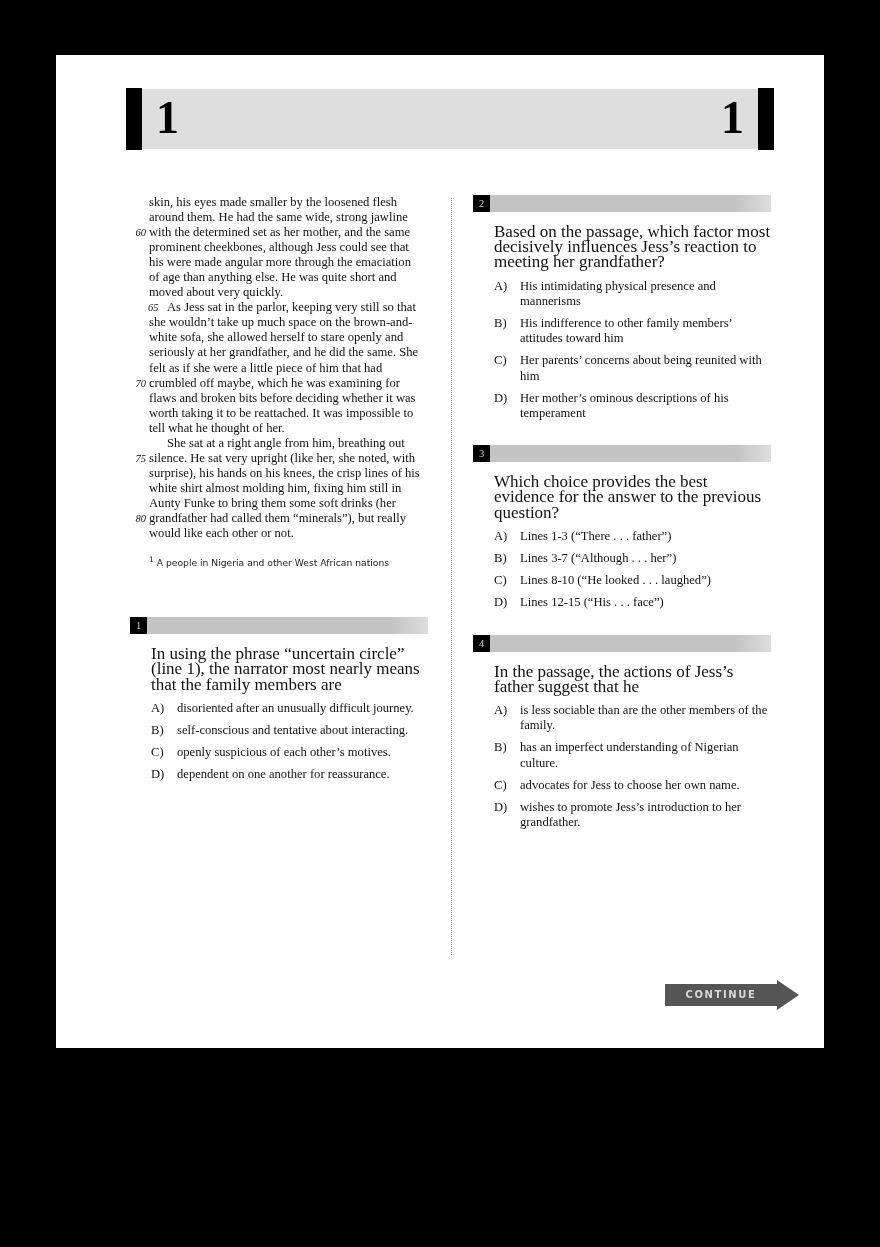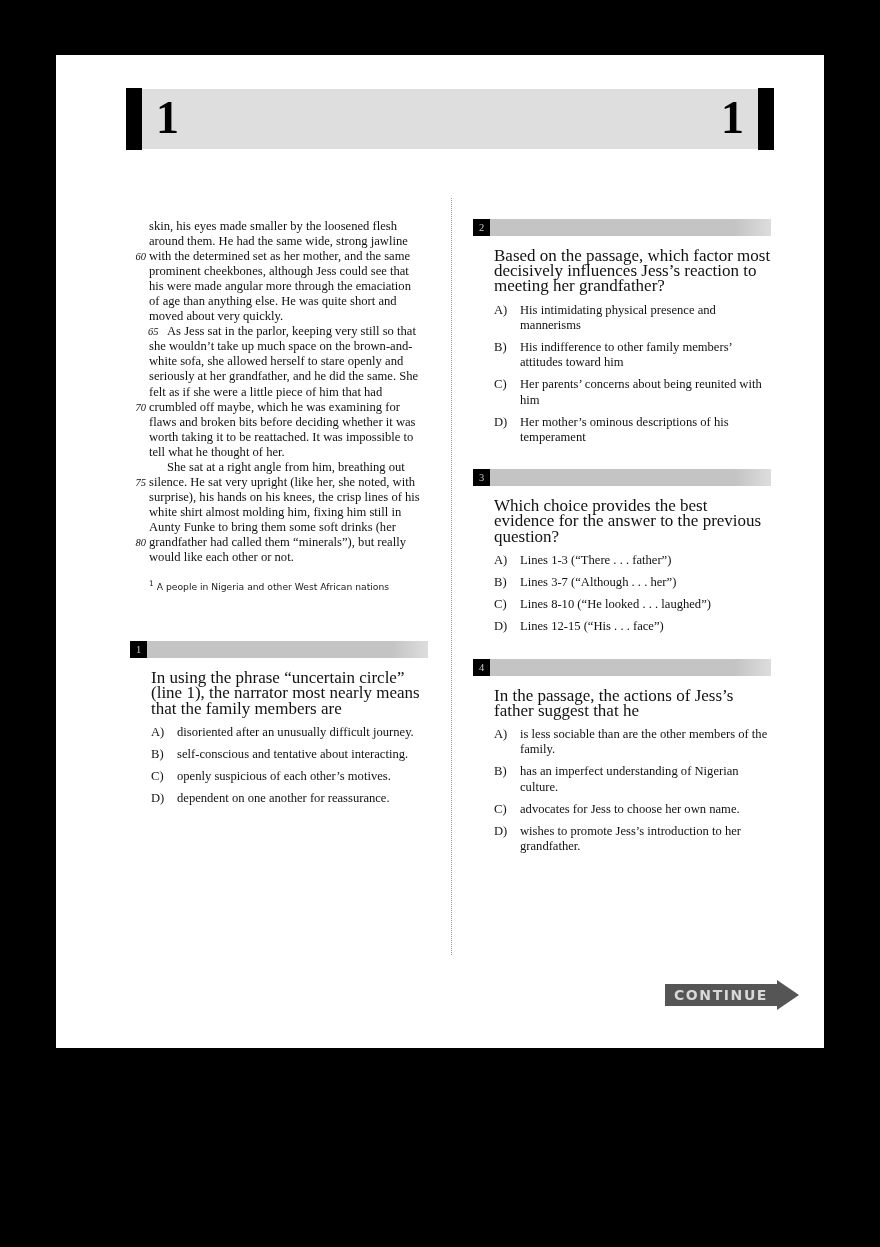--- a/index.html
+++ b/index.html
@@ -75,21 +75,20 @@
     left: 395px;
     top: 143px;
     width: 0;
     height: 757px;
     border-left: 1px dotted #9a9a9a;
   }
   .column {
     position: absolute;
     top: 0;
     width: 298px;
-    margin-top: 24px;
   }
   #left-column  { left: 74px; }
   #right-column { left: 417px; }
 
   
   .passage {
     position: relative;
     font-family: "Liberation Serif", serif;
     font-size: 12.6px;
     line-height: 15.05px;
@@ -174,21 +173,21 @@
   
   #continue-button {
     position: absolute;
     left: 609px;
     top: 929px;
     width: 112px;
     height: 22px;
     background: #555555;
     color: #d8d8d8;
     font-family: "DejaVu Sans", sans-serif;
-    font-size: 14px;
+    font-size: 10px;
     font-weight: bold;
     letter-spacing: 1.6px;
     line-height: 22px;
     text-align: center;
   }
   #continue-arrowhead {
     position: absolute;
     left: 721px;
     top: 925px;
     width: 0;

